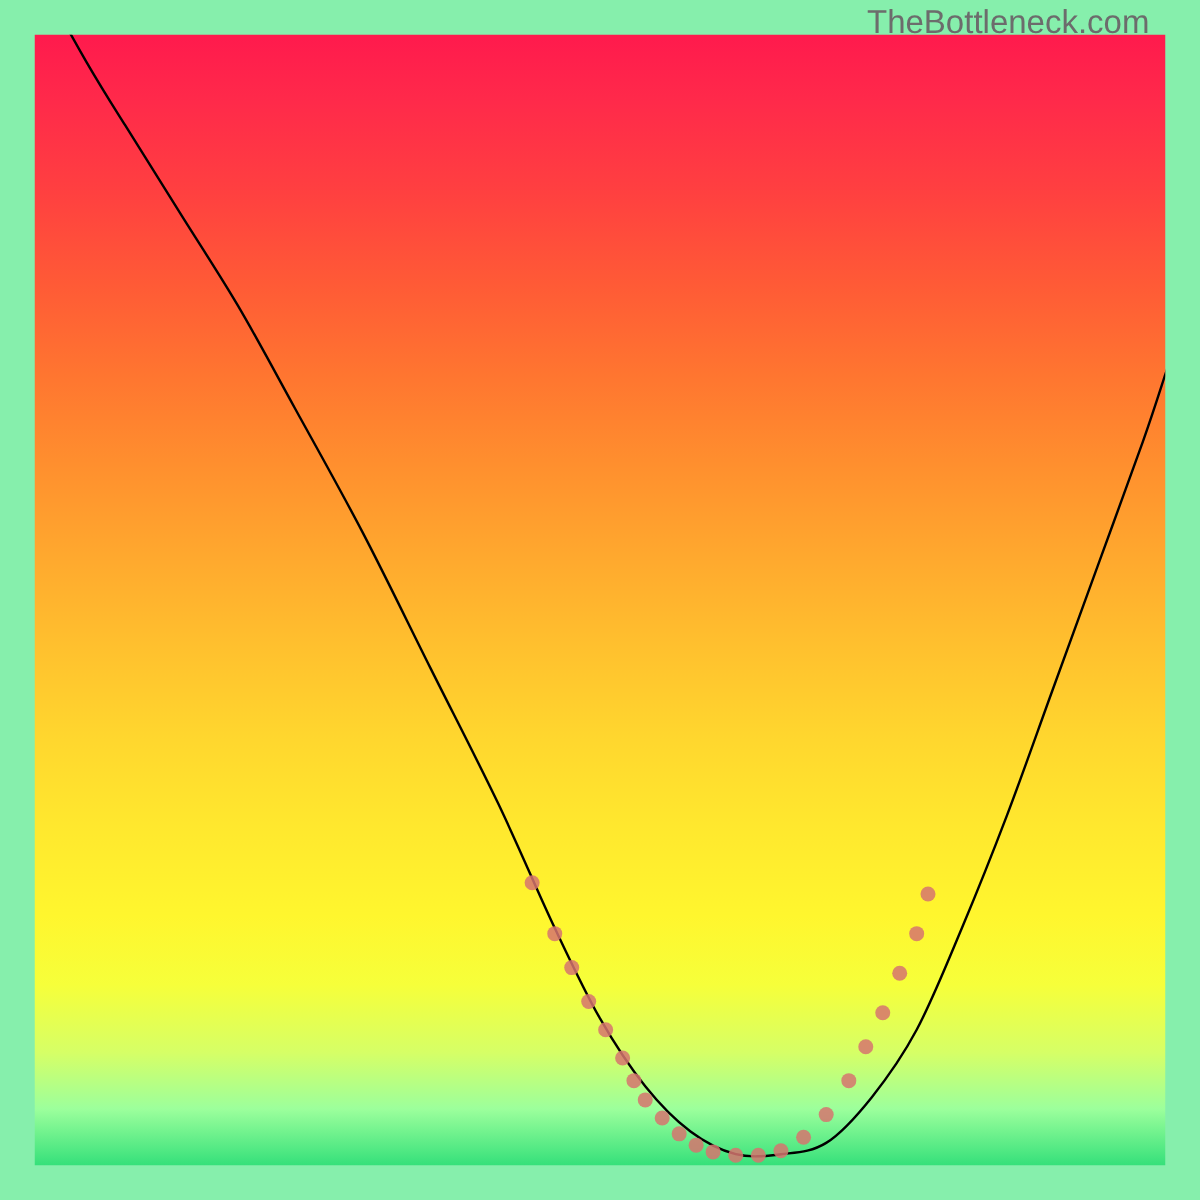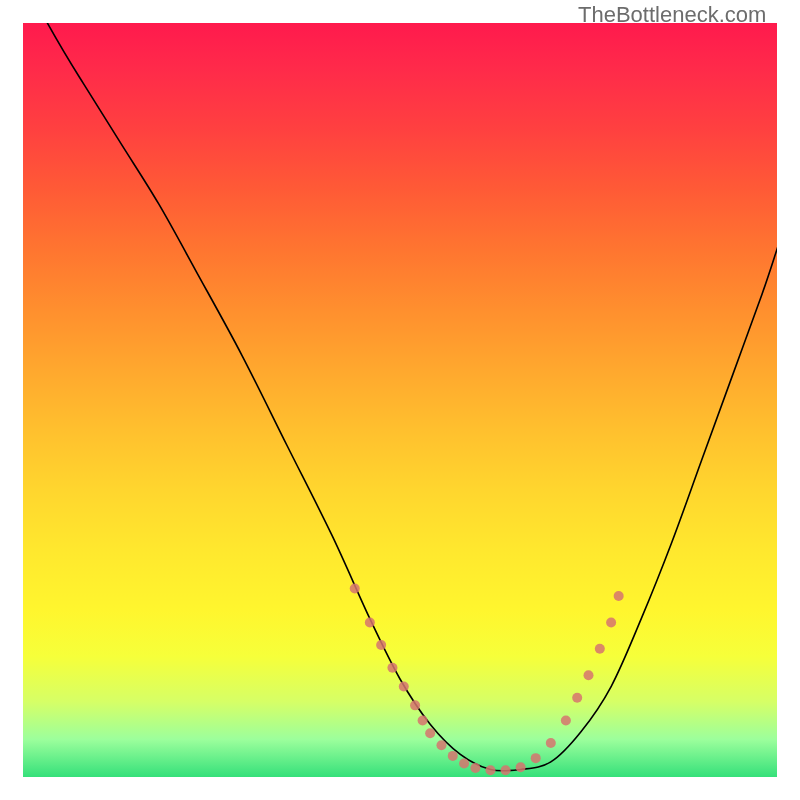--- a/index.html
+++ b/index.html
@@ -1,20 +1,20 @@
 <!DOCTYPE html>
 <html><head>
 <meta charset="utf-8">
 <style>
   * { margin: 0; padding: 0; box-sizing: border-box; }
   html, body { width: 800px; height: 800px; background: #000; overflow: hidden; }
   .frame {
     position: absolute;
     inset: 0;
-    background: #ffffff;
+    background: #86efac;
   }
   .plot-area {
     position: absolute;
     left: 23px;
     top: 23px;
     width: 754px;
     height: 754px;
     overflow: hidden;
   }
   .gradient {

